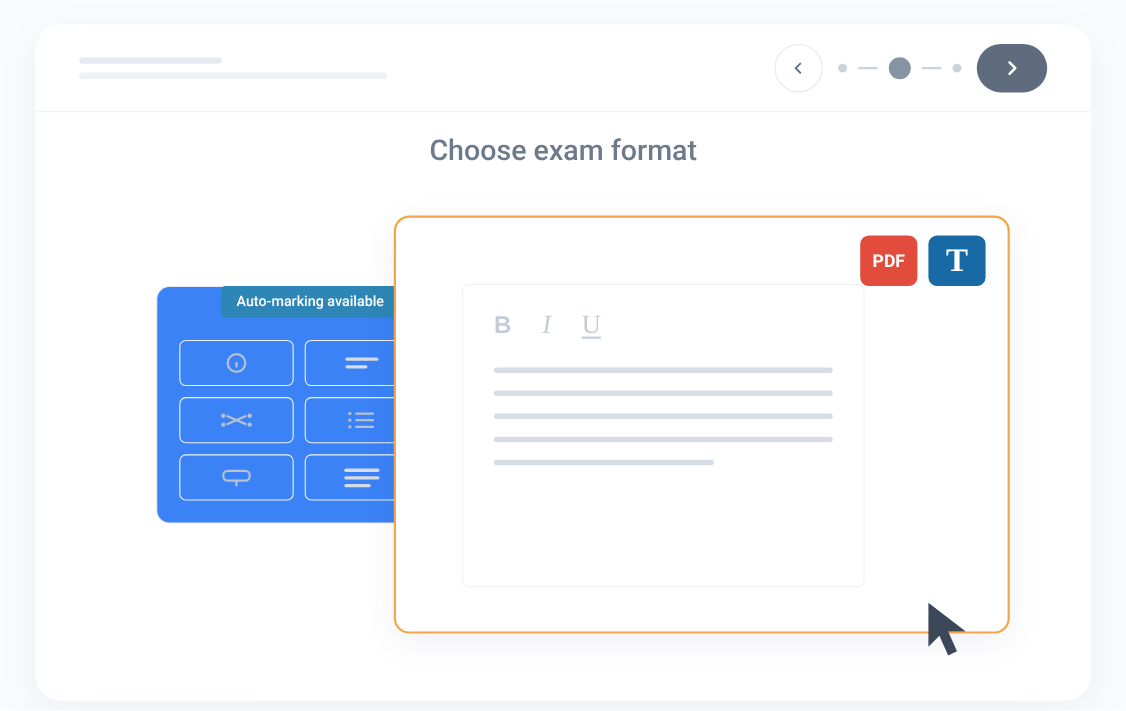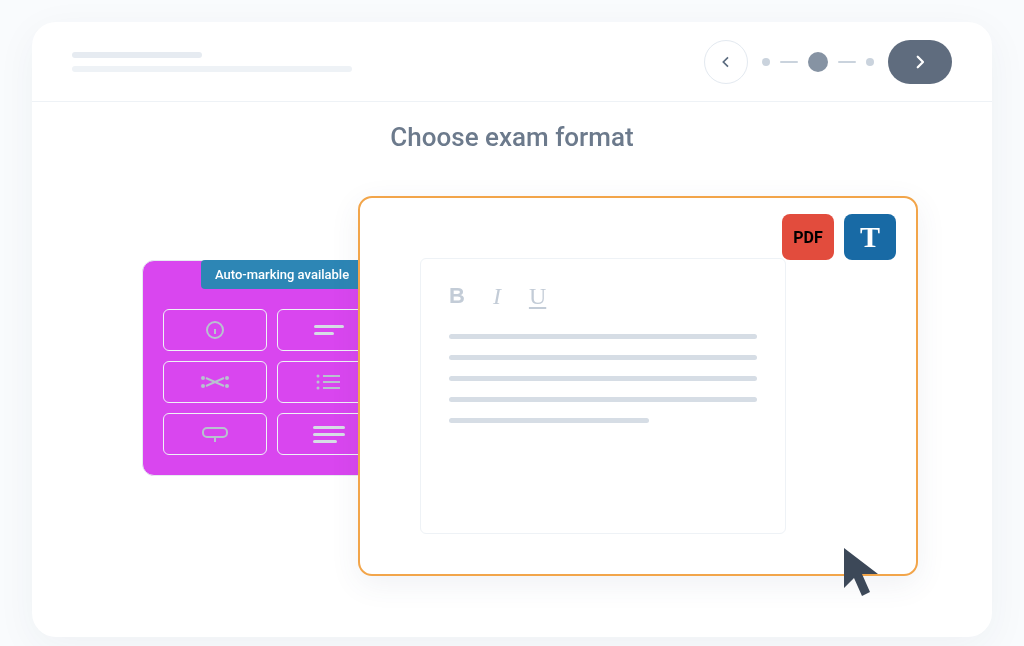--- a/index.html
+++ b/index.html
@@ -58,21 +58,21 @@
     color:#6c7a8c;
     margin-top:20px;
   }
   
   .format-card {
     position:absolute;
     left:110px; top:238px;
     width:260px;
     border:1.5px solid #e6ebf1;
     border-radius:12px;
-    background:#d946ef;
+    background:#3b82f6;
     padding:48px 20px 20px 20px;
     text-decoration:underline;
   }
   .badge-auto {
     position:absolute;
     top:-1px; left:58px;
     background:#2d86b5;
     color:#fff;
     font-size:13px;
     font-weight:500;
@@ -100,21 +100,21 @@
     left:358px; top:196px;
     width:560px; height:380px;
     background:#fff;
     border:2px solid #f2a54a;
     border-radius:14px;
     box-shadow:0 8px 30px rgba(60,80,110,0.08);
     padding:20px;
   }
   .editor-badges { position:absolute; top:16px; right:20px; display:flex; gap:10px;}
   .pdf-badge {
-    width:52px; height:46px; background:#e24c3d; color:#000000;
+    width:52px; height:46px; background:#e24c3d; color:#ffffff;
     border-radius:8px; display:flex; align-items:center; justify-content:center;
     font-weight:700; font-size:16px;
   }
   .t-badge {
     width:52px; height:46px; background:#186aa5; color:#fff;
     border-radius:8px; display:flex; align-items:center; justify-content:center;
     font-family:"Georgia", serif; font-size:30px; font-weight:600;
   }
   .editor-inner {
     position:absolute; left:60px; top:60px; right:130px; bottom:40px;

